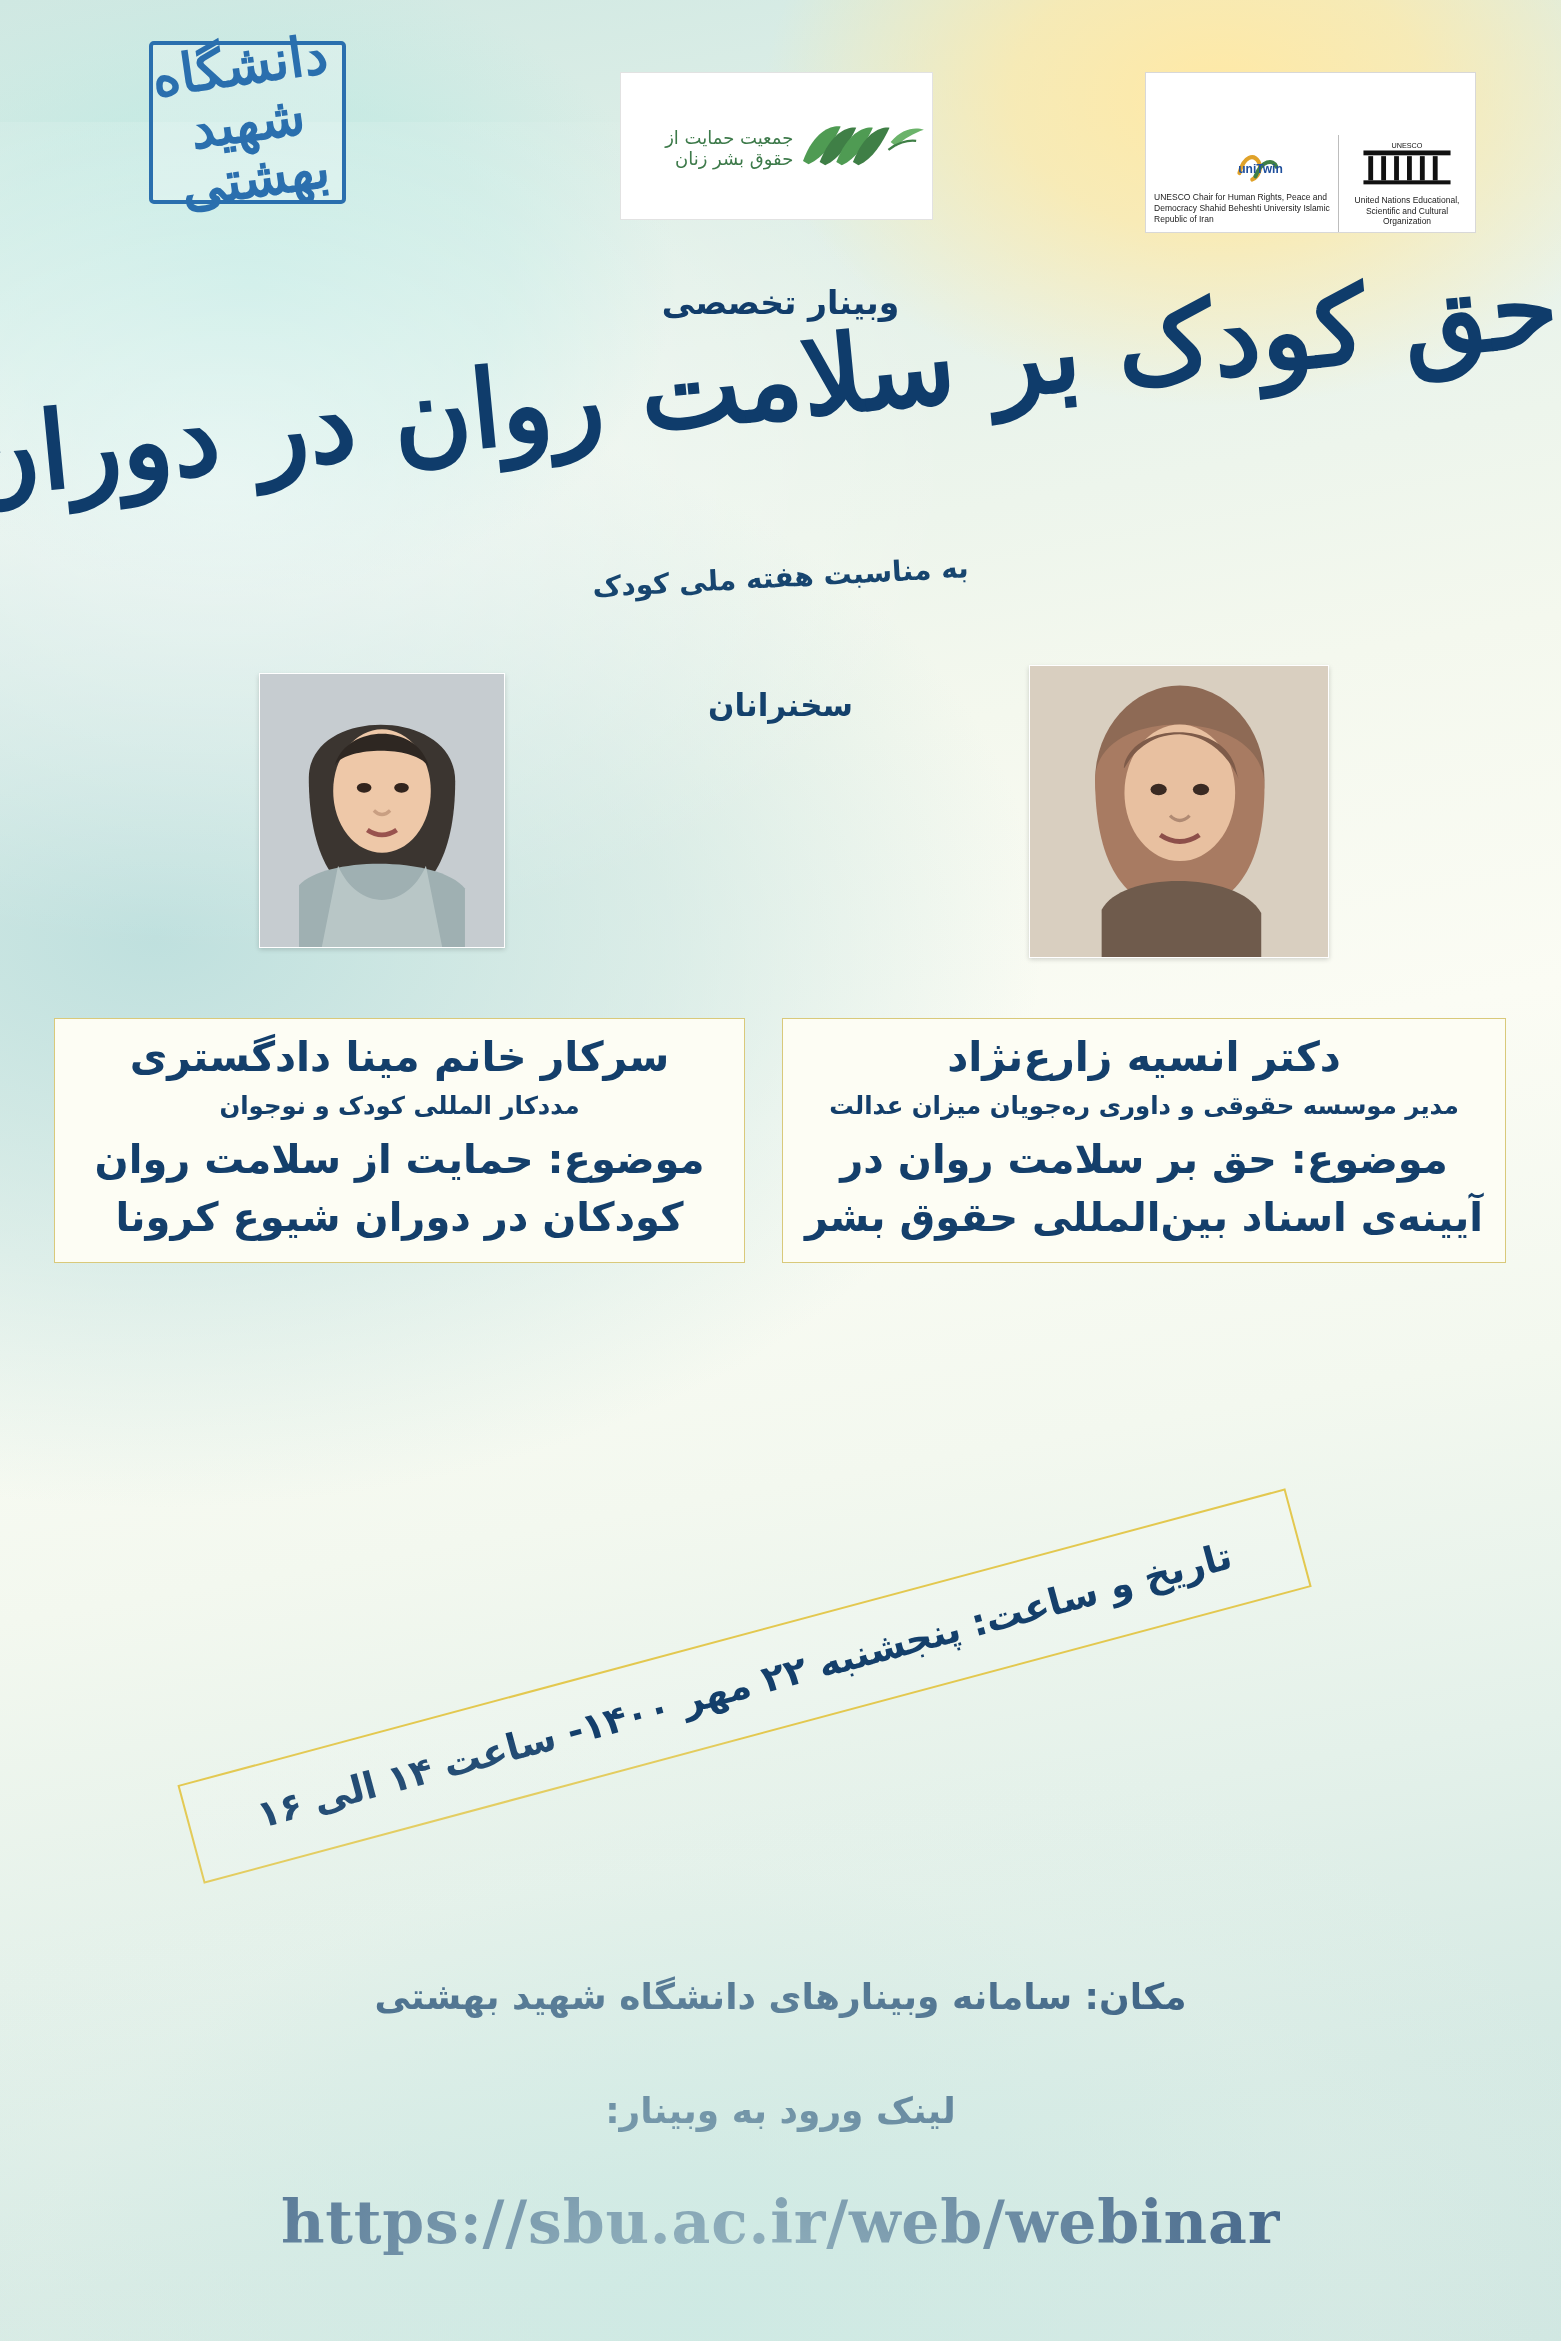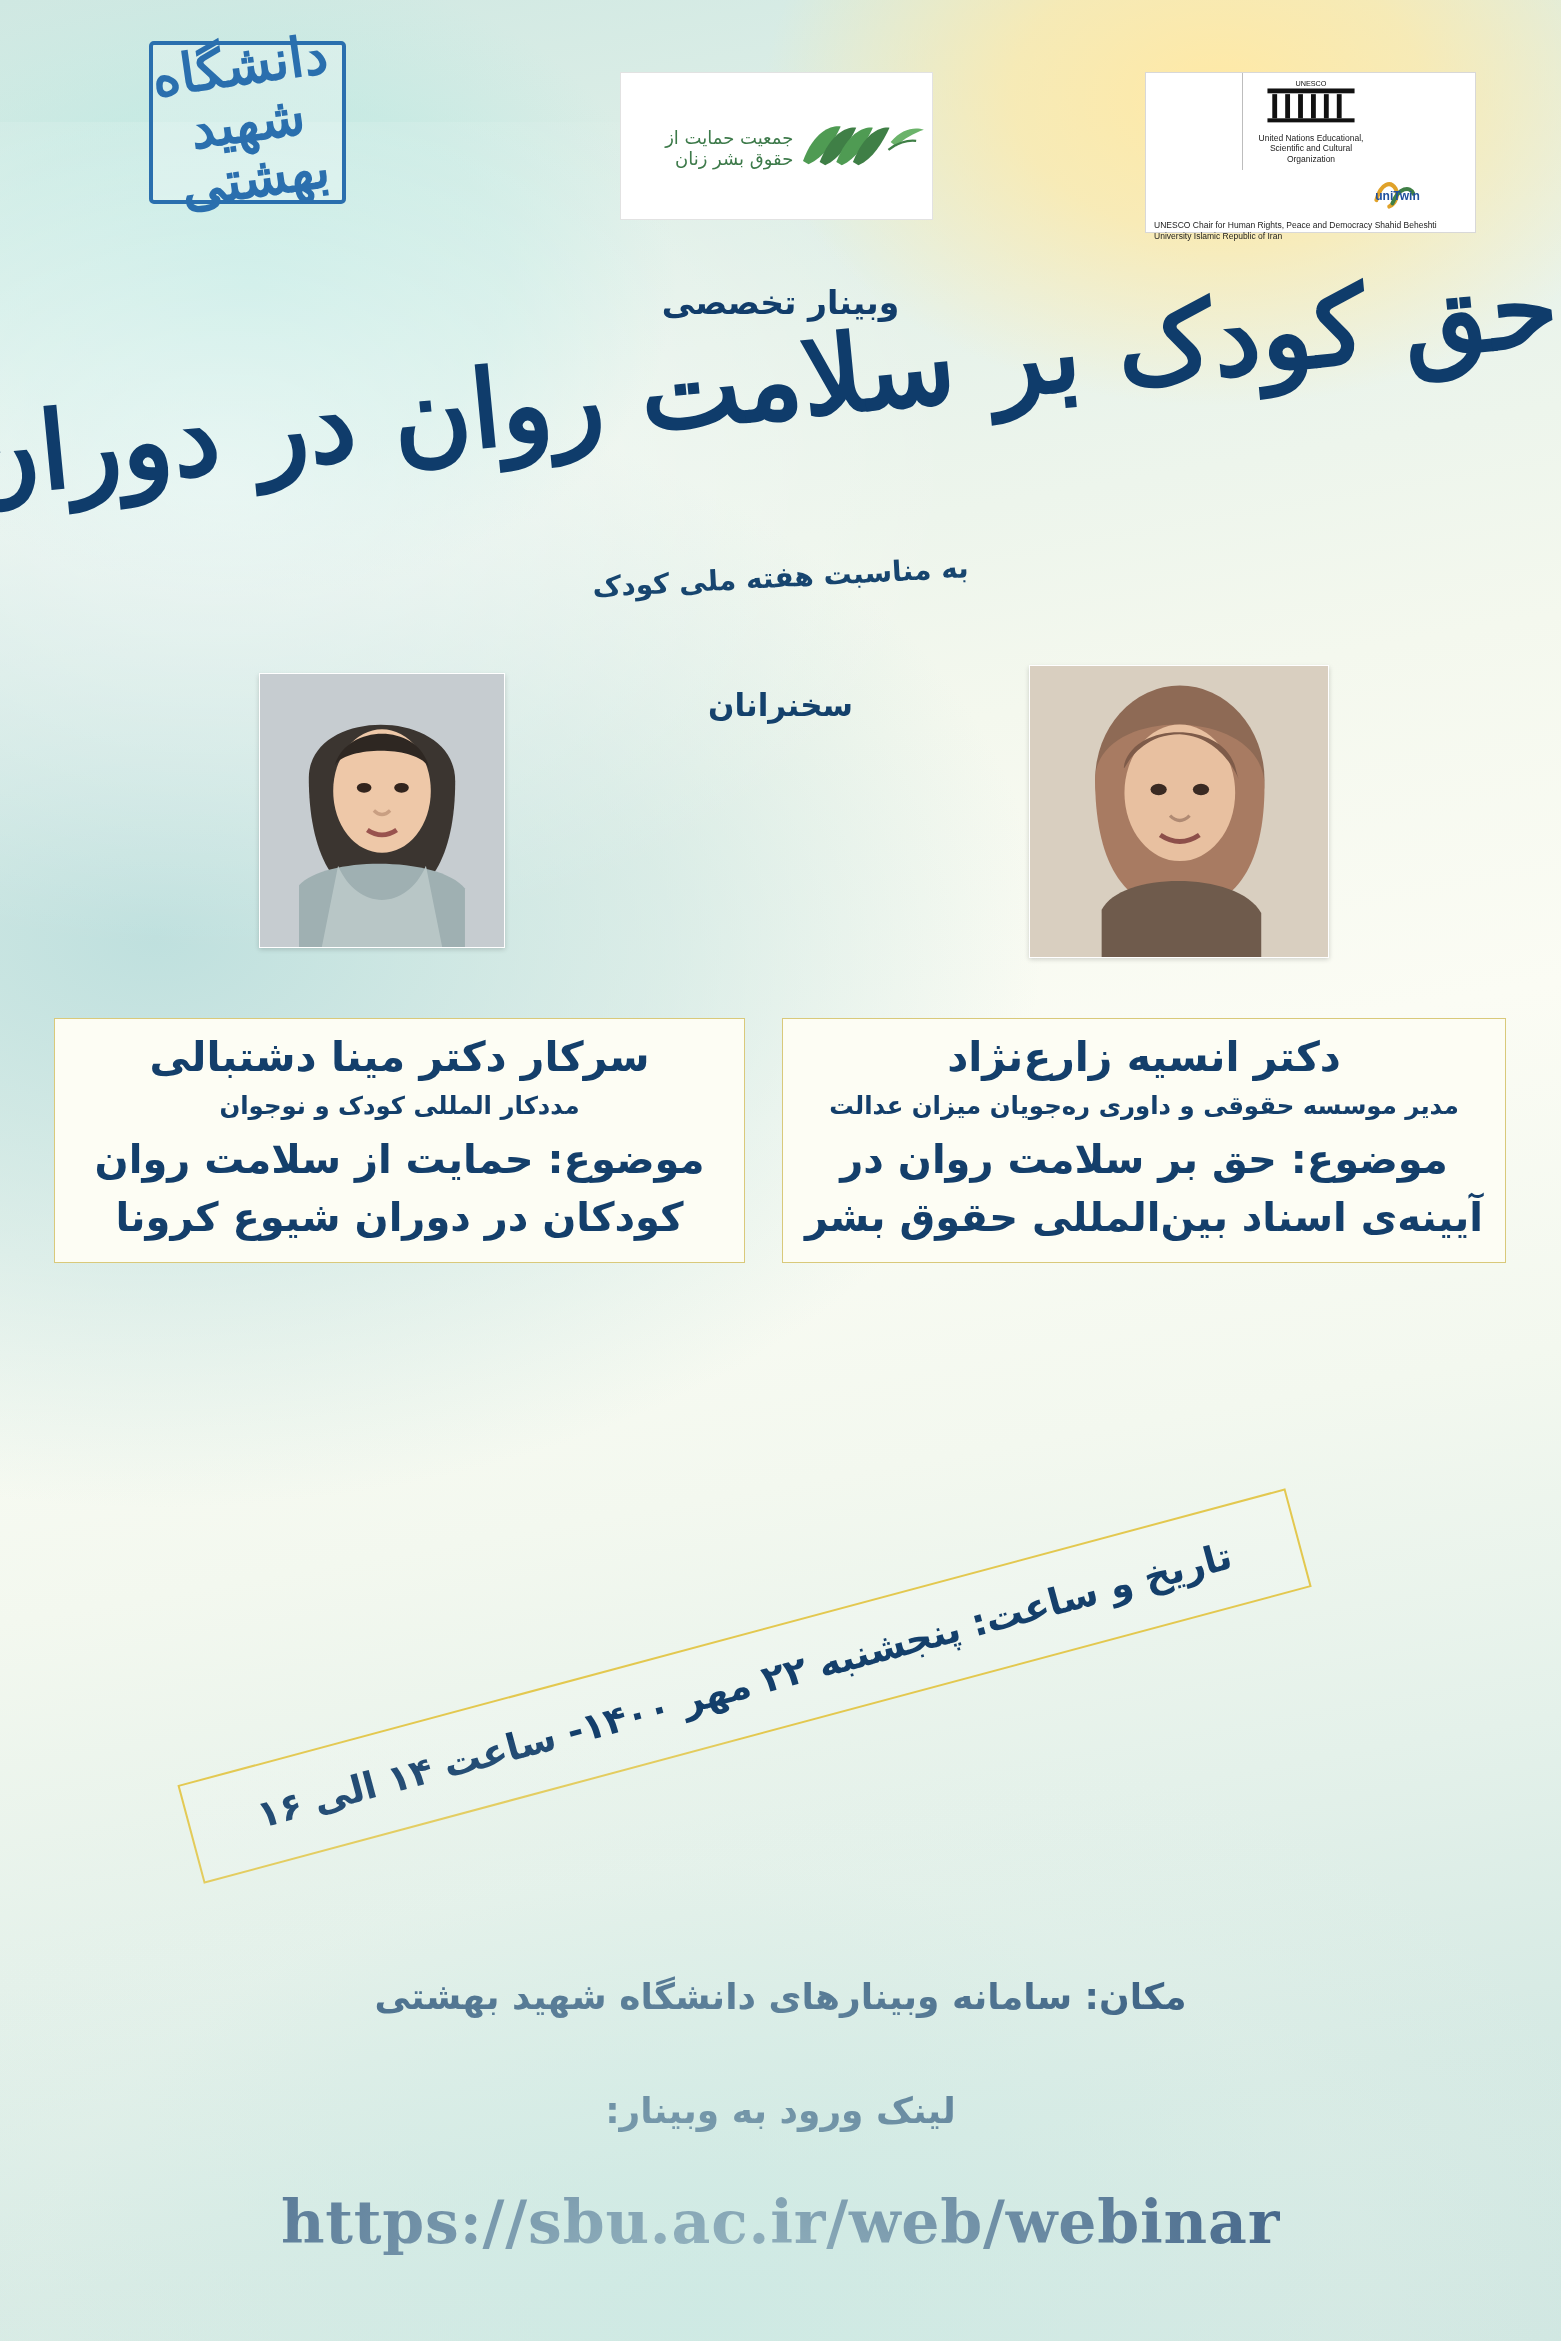--- a/index.html
+++ b/index.html
@@ -111,22 +111,22 @@
   }
   .logo-unesco {
     position: absolute;
     left: 1145px;
     top: 36px;
     width: 329px;
     height: 159px;
     background: #ffffff;
     border: 0.8px solid #d8d8d8;
     display: flex;
-    flex-direction: column;
-    align-items: center;
+    flex-direction: row;
+    align-items: flex-end;
   }
   .unesco-left {
     width: 137px;
     border-left: 0.8px solid #bdbdbd;
     display: flex;
     flex-direction: column;
     align-items: center;
     justify-content: center;
     padding: 4.9px 3.3px;
     box-sizing: border-box;
@@ -453,21 +453,21 @@
     </svg>
   </div>
 
   <div class="card card-right">
     <div class="name">دکتر انسیه زارع‌نژاد</div>
     <div class="role">مدیر موسسه حقوقی و داوری ره‌جویان میزان عدالت</div>
     <div class="topic">موضوع: حق بر سلامت روان در آیینه‌ی اسناد بین‌المللی حقوق بشر</div>
   </div>
 
   <div class="card card-left">
-    <div class="name">سرکار دکتر مینا دشتبالی</div>
+    <div class="name">سرکار خانم مینا دادگستری</div>
     <div class="role">مددکار المللی کودک و نوجوان</div>
     <div class="topic">موضوع: حمایت از سلامت روان کودکان در دوران شیوع کرونا</div>
   </div>
 
 
   <div class="date-banner">تاریخ و ساعت: پنجشنبه ۲۲ مهر ۱۴۰۰- ساعت ۱۴ الی ۱۶</div>
 
   <div class="place">مکان: سامانه وبینارهای دانشگاه شهید بهشتی</div>
   <div class="link-label">لینک ورود به وبینار:</div>
   <div class="link-url">https://sbu.ac.ir/web/webinar</div>

